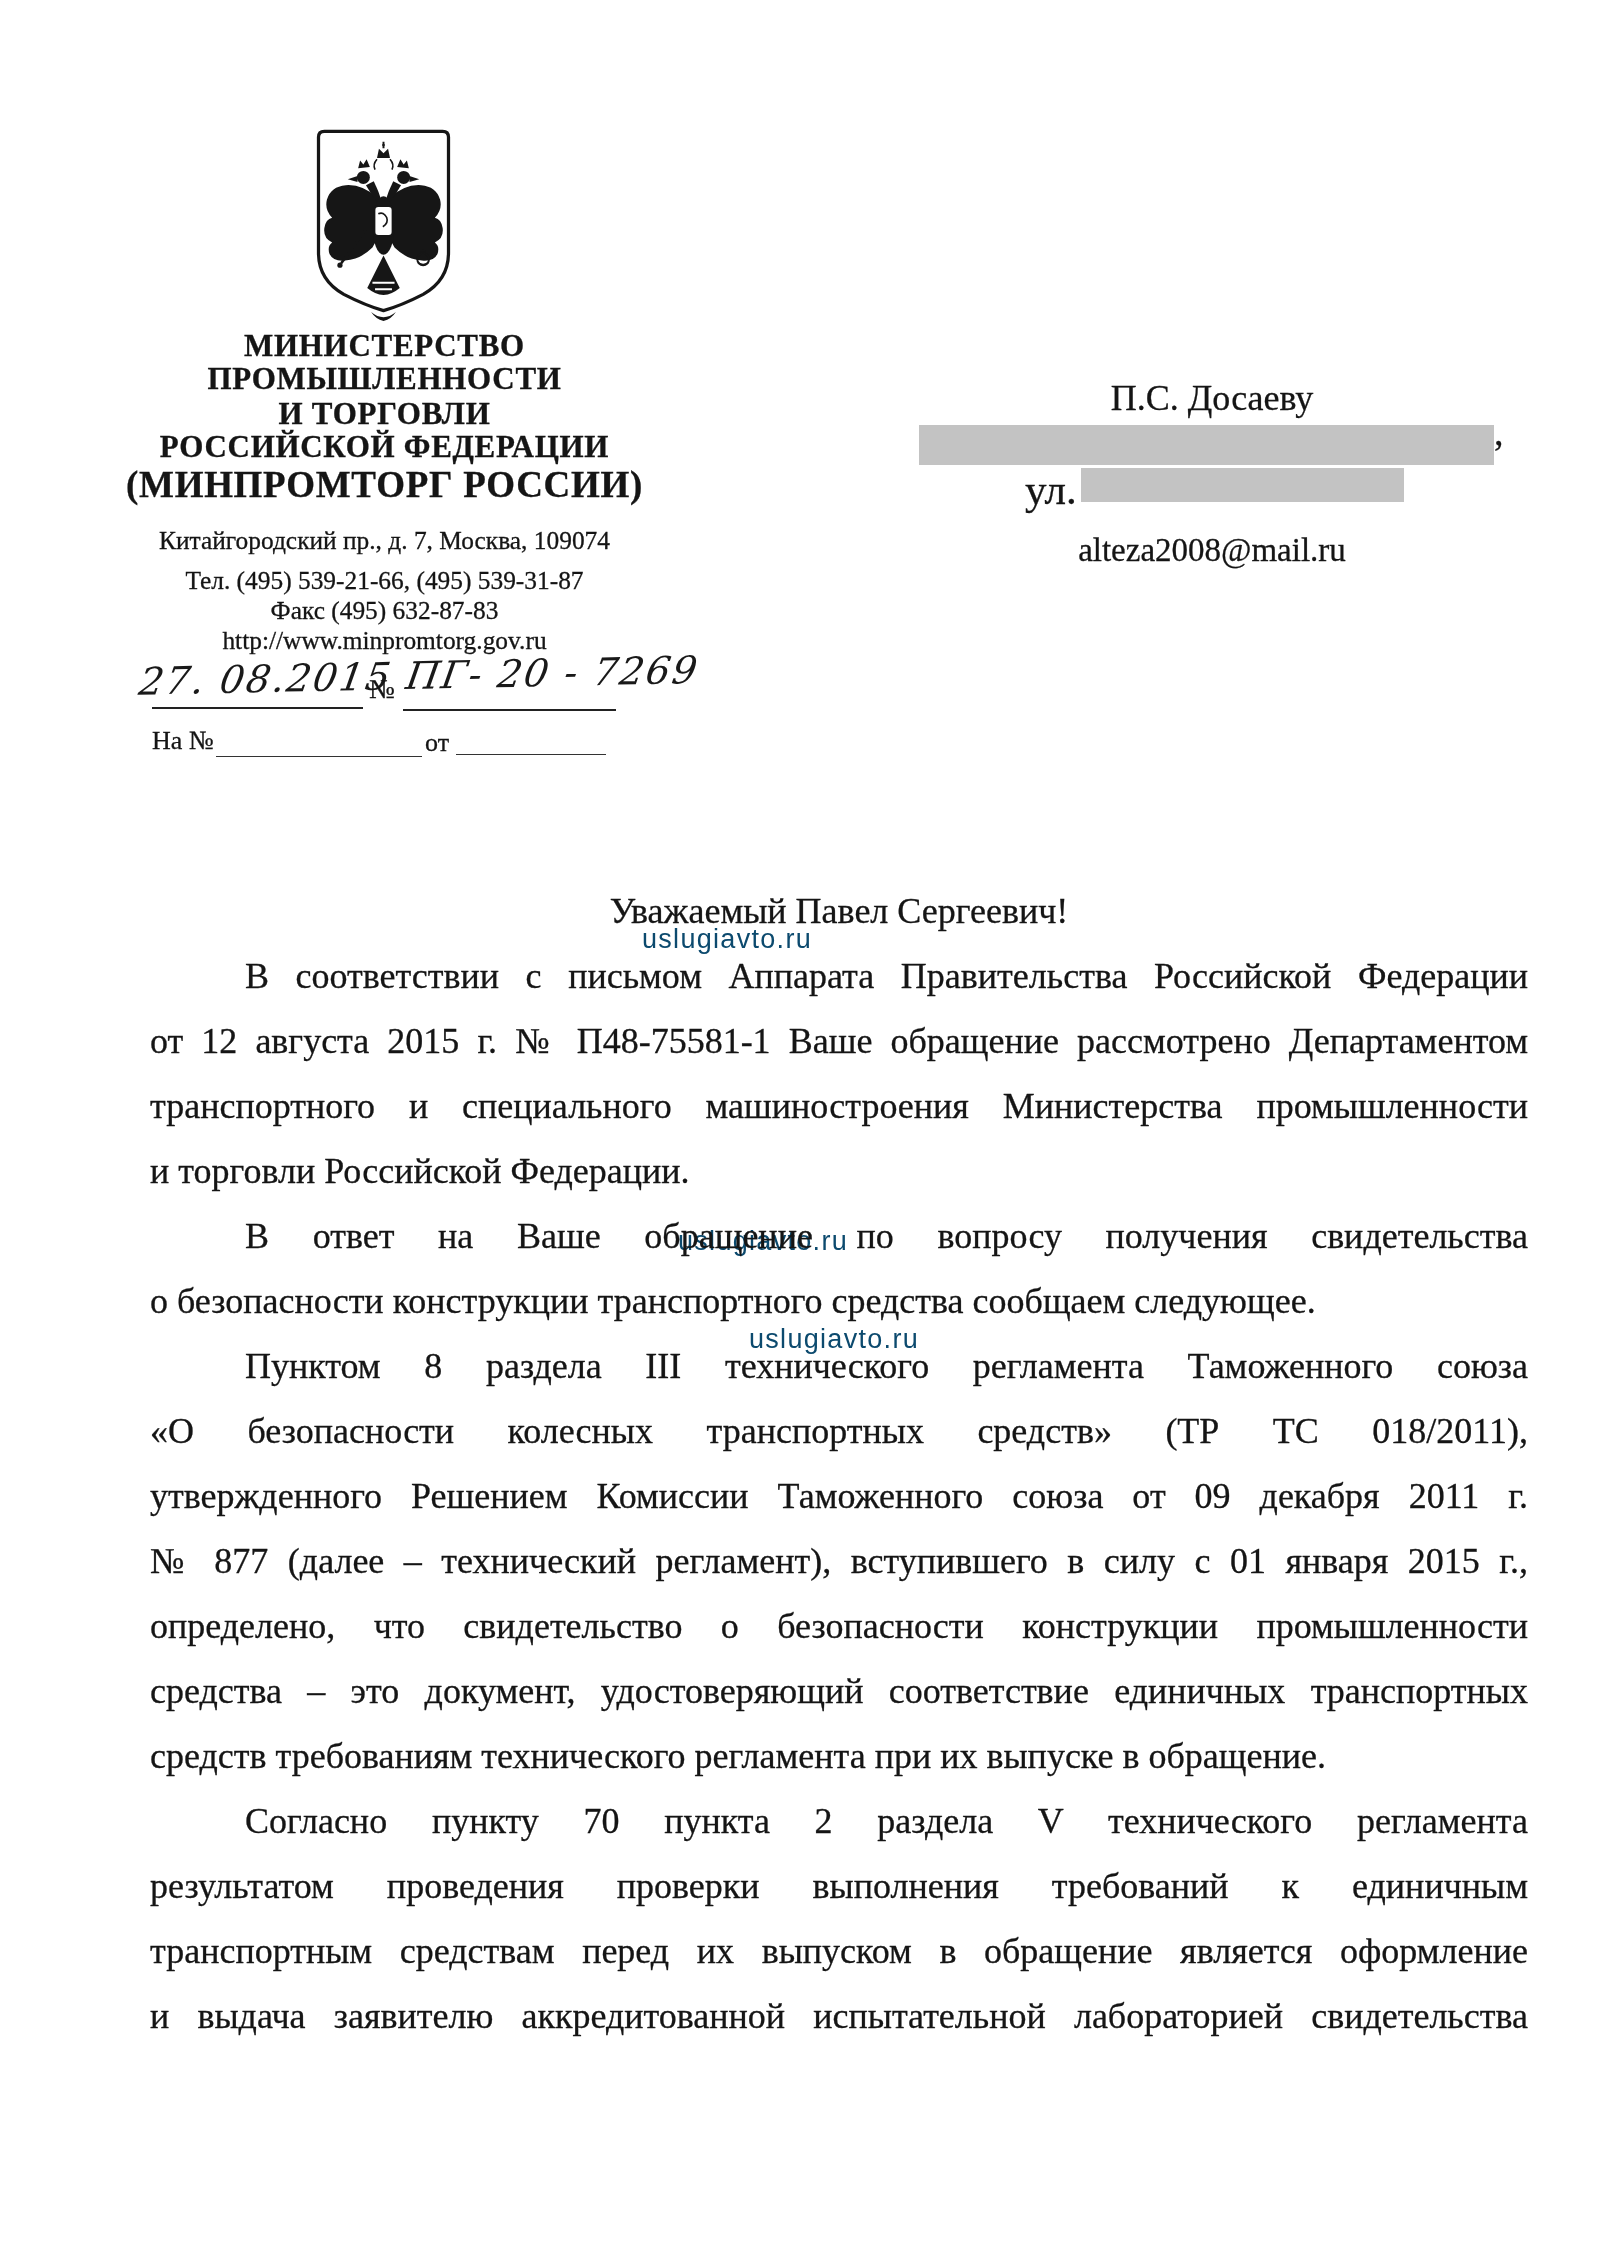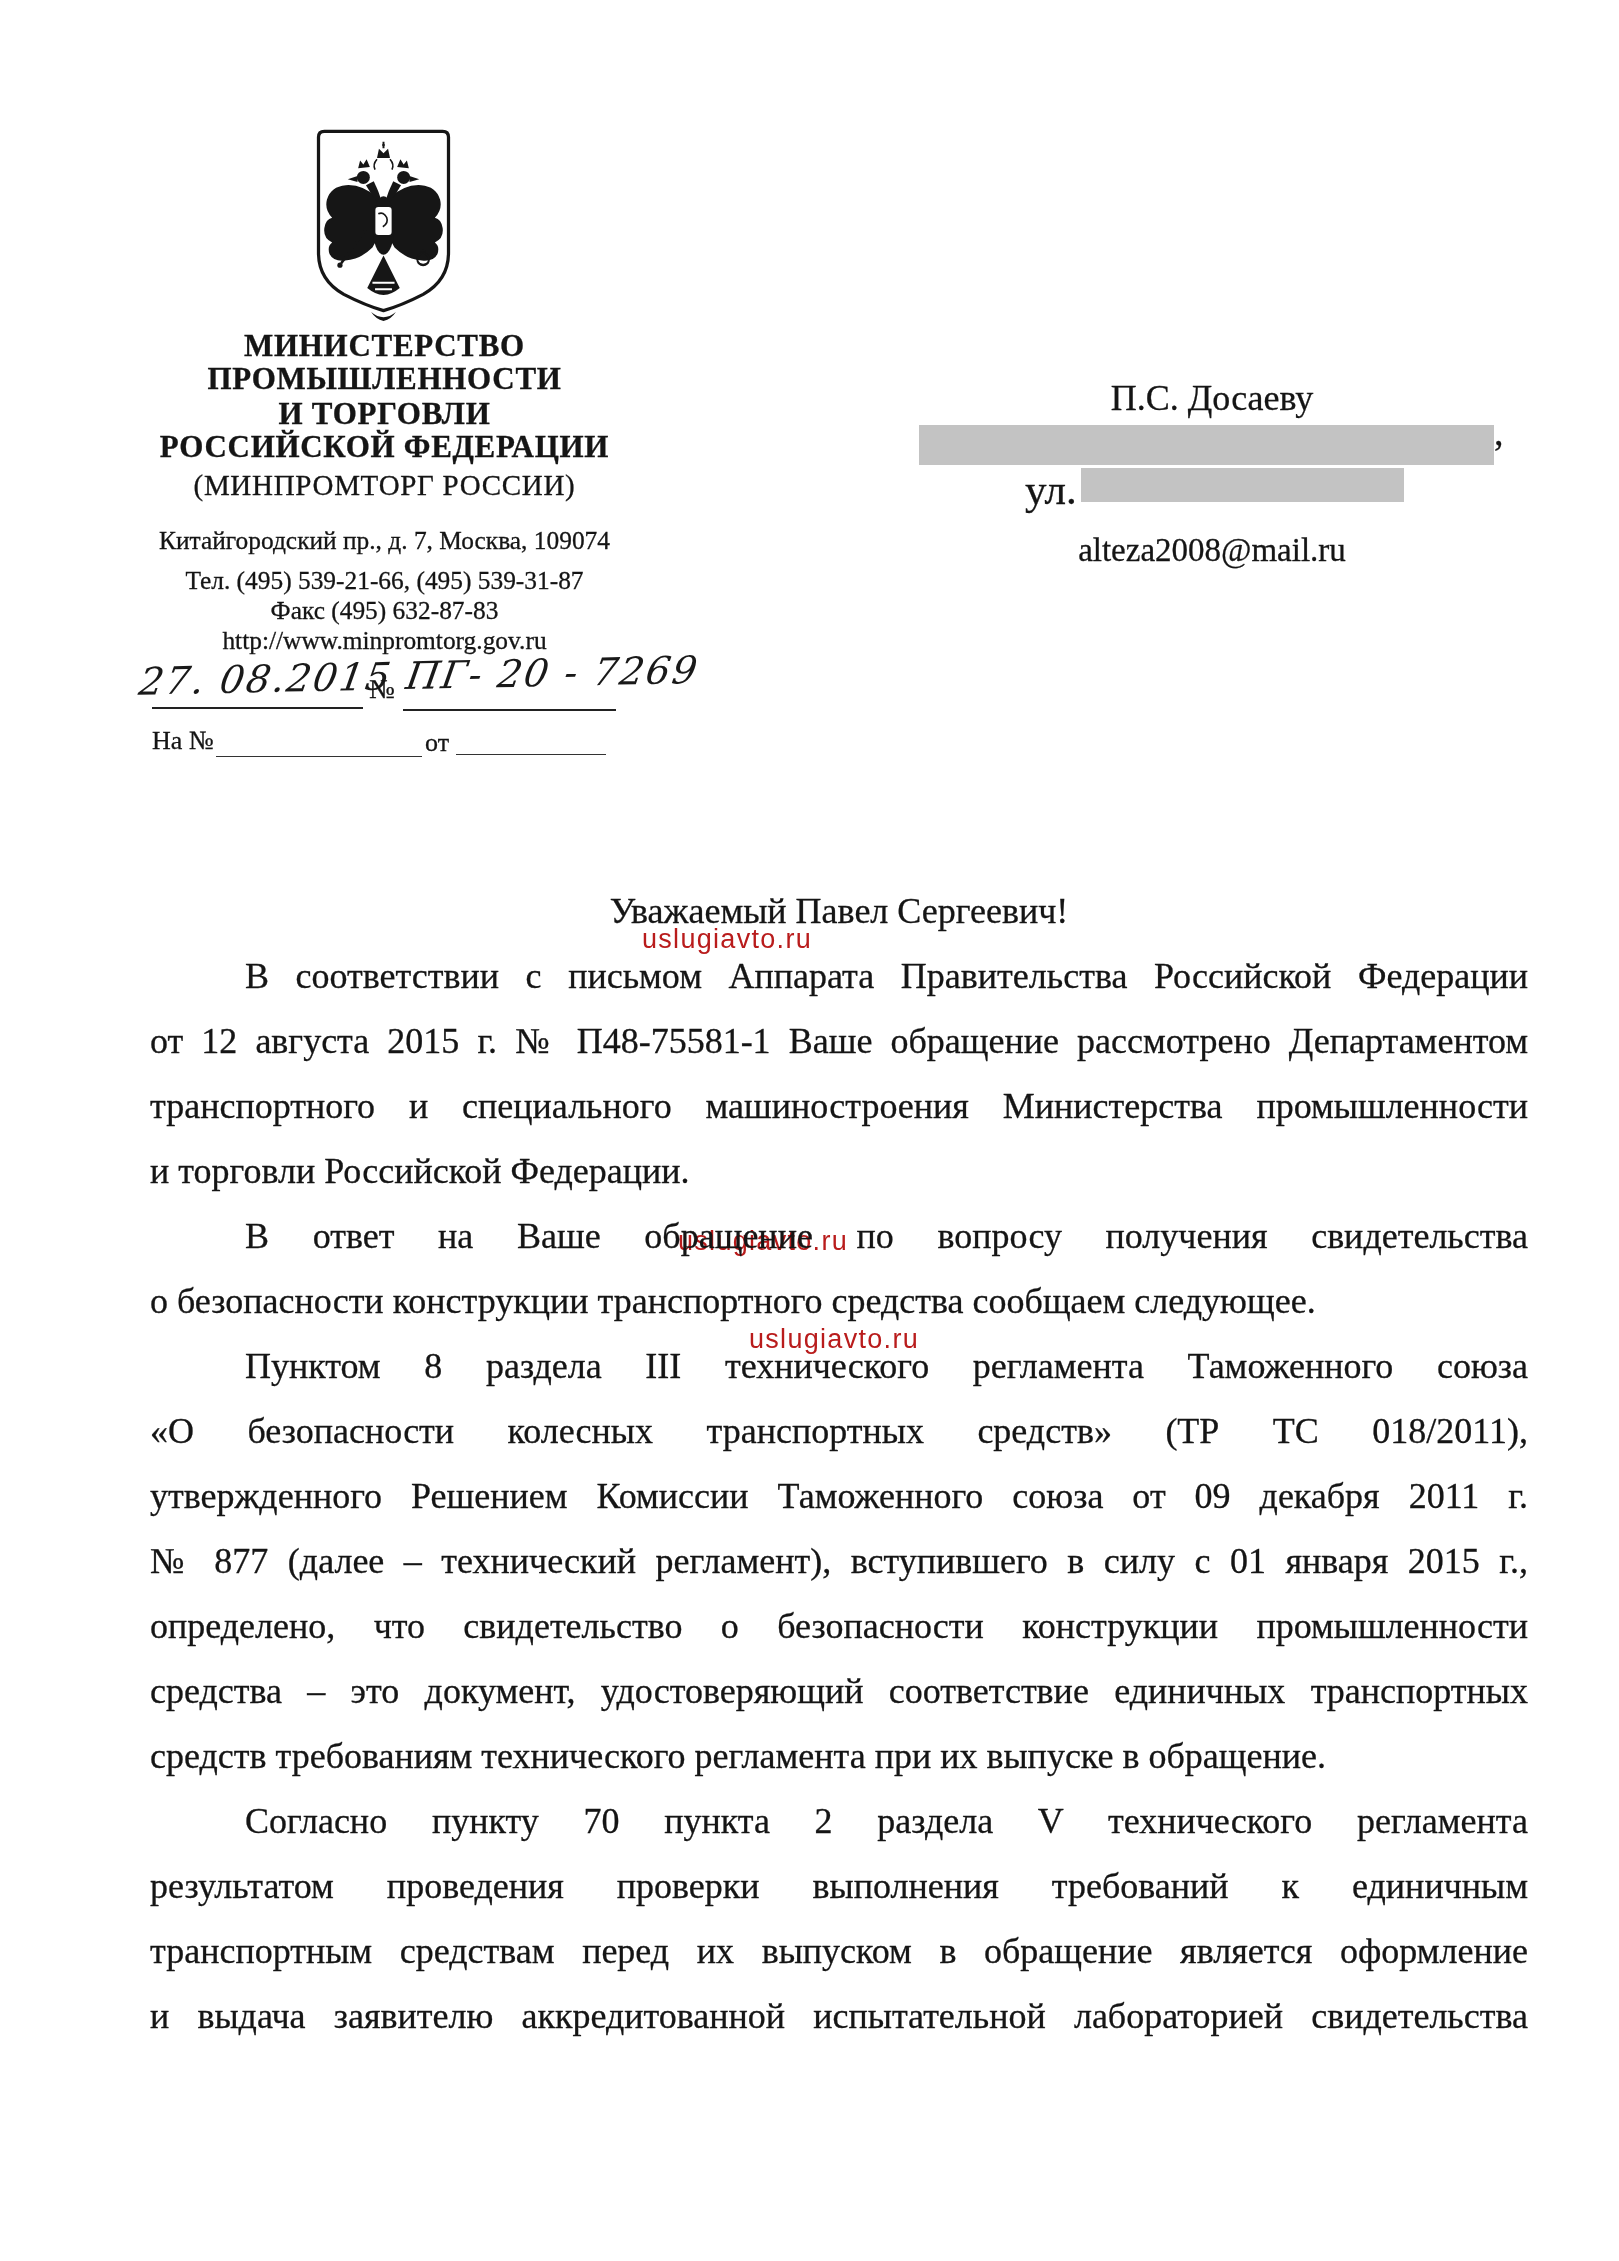--- a/index.html
+++ b/index.html
@@ -10,21 +10,21 @@
     overflow:hidden;
     font-family:"Liberation Serif", serif;
     color:#151515;
   }
   .abs{position:absolute;}
   .ink{-webkit-text-stroke:0.3px currentColor;}
 
   
   .lh-line{left:124px;width:521px;text-align:center;white-space:nowrap;}
   .min-bold{font-weight:bold;font-size:31px;line-height:36px;letter-spacing:0.7px;}
-  .min-reg{font-size:29px;line-height:34px;letter-spacing:0.7px;}
+  .min-reg{font-size:37px;line-height:34px;letter-spacing:0.7px;font-weight:bold;}
   .contact{font-size:25.4px;line-height:30px;}
 
   
   .hand{
     font-family:"DejaVu Serif", serif;
     font-style:italic;
     font-size:38px;
     letter-spacing:2px;
     color:#191919;
     transform:skewX(-10deg) rotate(-1.2deg);
@@ -35,21 +35,21 @@
   .ref-label{font-size:26px;line-height:30px;white-space:nowrap;}
 
   
   .recip{left:1010px;width:404px;text-align:center;white-space:nowrap;}
   .redact{background:#c3c3c3;}
 
   
   .wm{
     font-family:"Liberation Sans", sans-serif;
     font-size:27px;
-    color:#b91c1c;
+    color:#0c4a6e;
     letter-spacing:1.3px;
     z-index:1;
     white-space:nowrap;
   }
 
   
   .main{
     left:150px;top:879px;width:1378px;
     z-index:2;
   }

